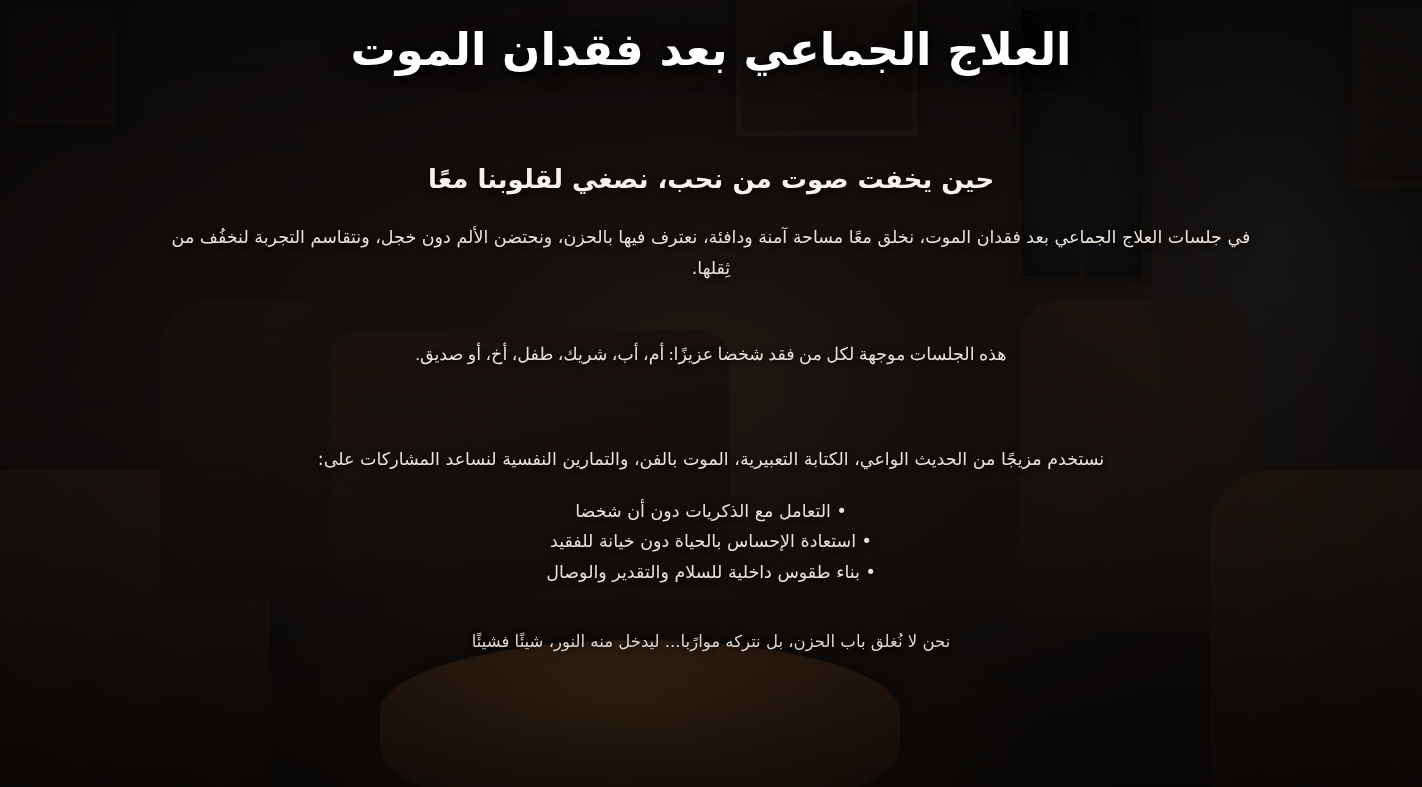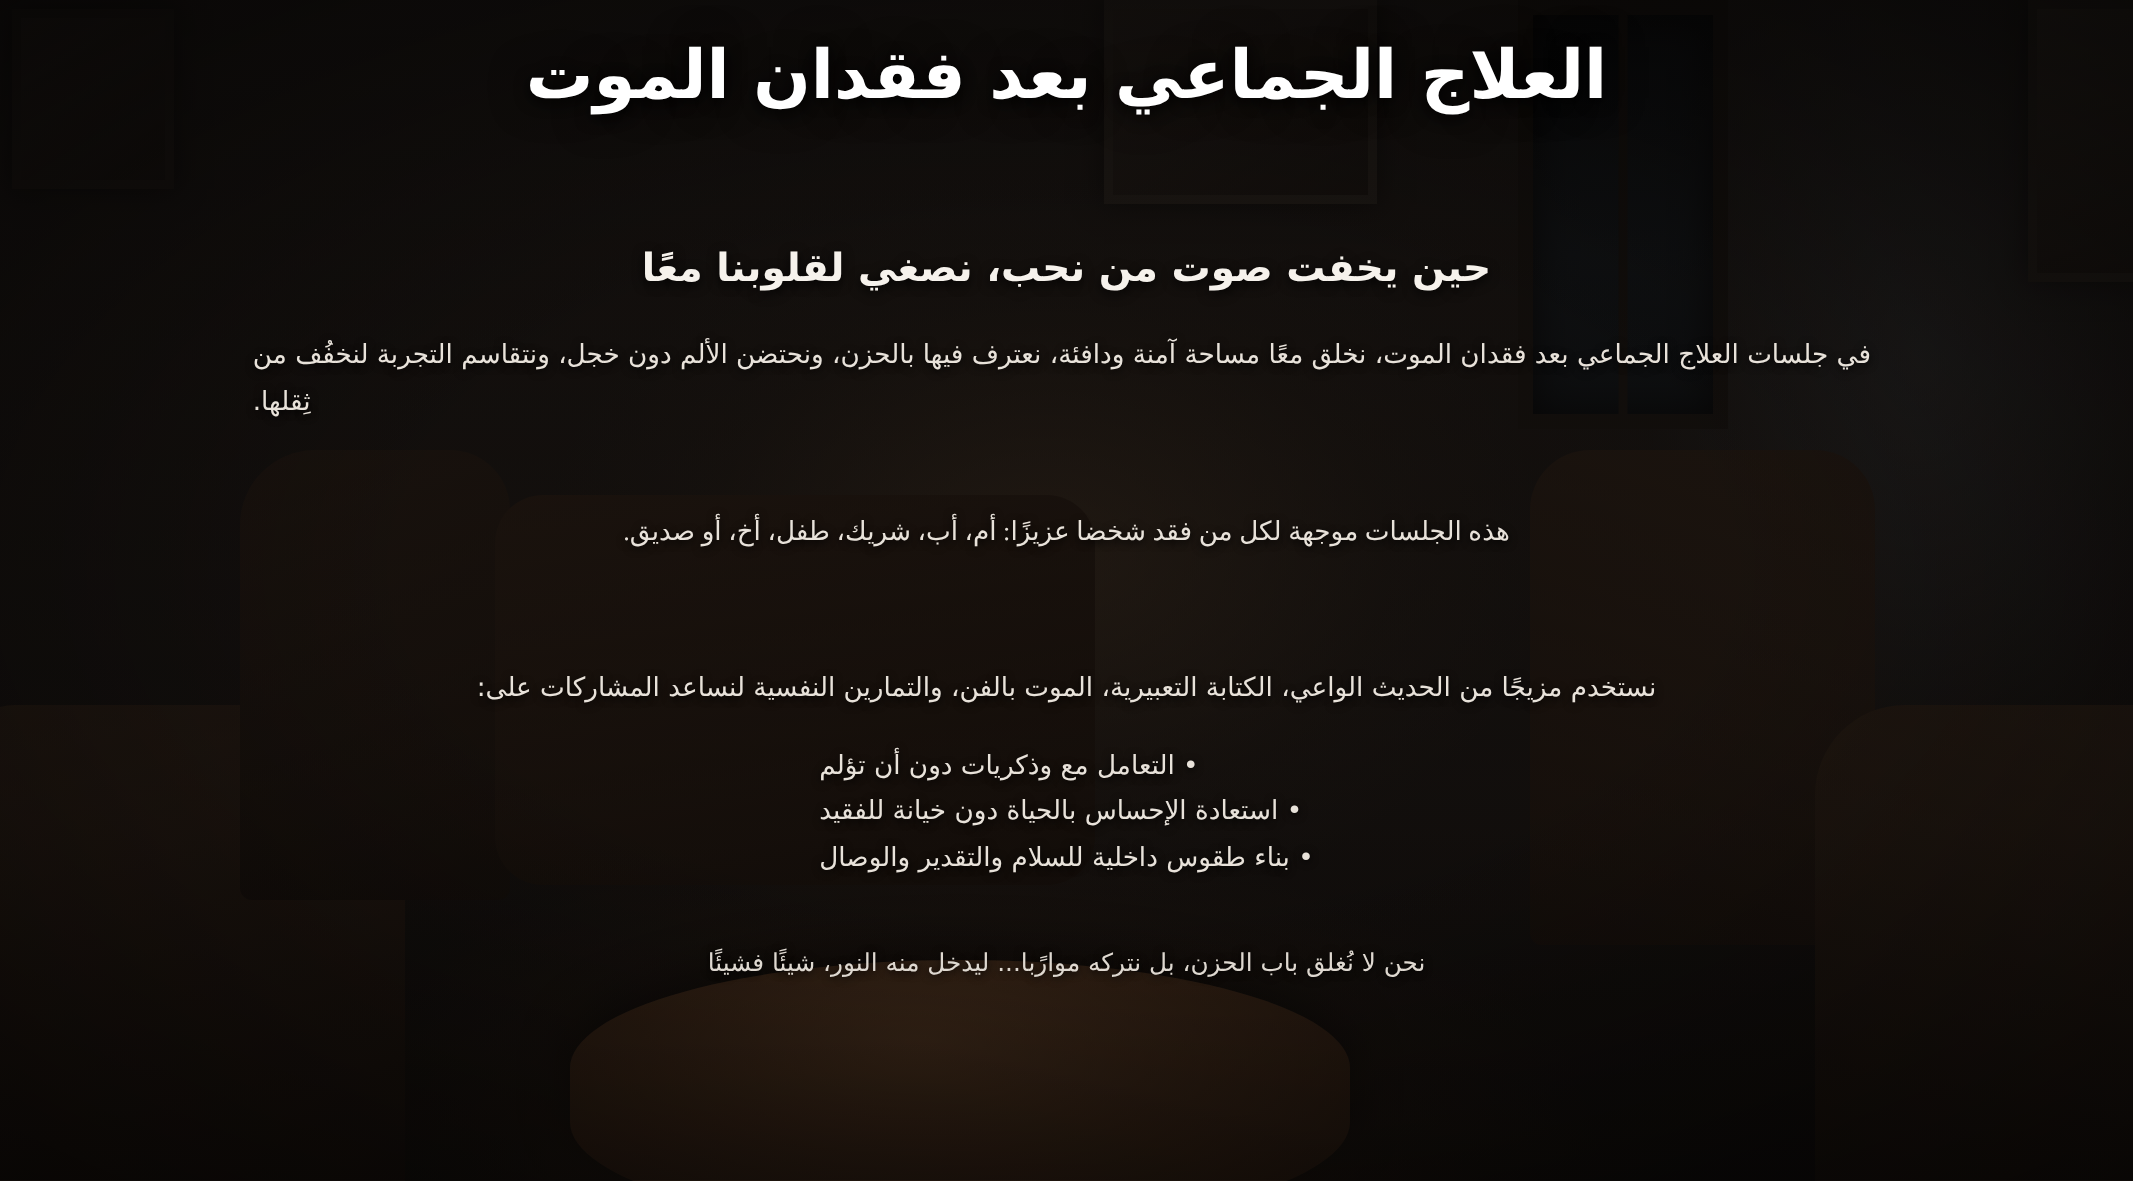--- a/index.html
+++ b/index.html
@@ -90,21 +90,21 @@
     pointer-events: none;
   }
 
   
   .content {
     position: absolute;
     inset: 0;
     display: flex;
     flex-direction: column;
     align-items: center;
-    text-align: left;
+    text-align: center;
     color: #efeae4;
     padding: 0 77px;
     box-sizing: border-box;
   }
   .title {
     margin-top: 22px;
     font-size: 45px;
     font-weight: bold;
     letter-spacing: 0;
     color: #ffffff;
@@ -176,20 +176,20 @@
   <div class="scrim"></div>
   <div class="vignette"></div>
 
   <div class="content">
     <h1 class="title">العلاج الجماعي بعد فقدان الموت</h1>
     <div class="subtitle">حين يخفت صوت من نحب، نصغي لقلوبنا معًا</div>
     <p class="para p-gap">في جلسات العلاج الجماعي بعد فقدان الموت، نخلق معًا مساحة آمنة ودافئة، نعترف فيها بالحزن، ونحتضن الألم دون خجل، ونتقاسم التجربة لنخفُف من ثِقلها.</p>
     <p class="para p-single">هذه الجلسات موجهة لكل من فقد شخضا عزيزًا: أم، أب، شريك، طفل، أخ، أو صديق.</p>
     <p class="para lead-in">نستخدم مزيجًا من الحديث الواعي، الكتابة التعبيرية، الموت بالفن، والتمارين النفسية لنساعد المشاركات على:</p>
     <ul class="bullets">
-      <li>• التعامل مع وذكريات دون أن تؤلم</li>
+      <li>• التعامل مع الذكريات دون أن شخضا</li>
       <li>• استعادة الإحساس بالحياة دون خيانة للفقيد</li>
       <li>• بناء طقوس داخلية للسلام والتقدير والوصال</li>
     </ul>
     <p class="closing">نحن لا نُغلق باب الحزن، بل نتركه موارًبا... ليدخل منه النور، شيئًا فشيئًا</p>
   </div>
 
 </div>
 
 </body></html>

